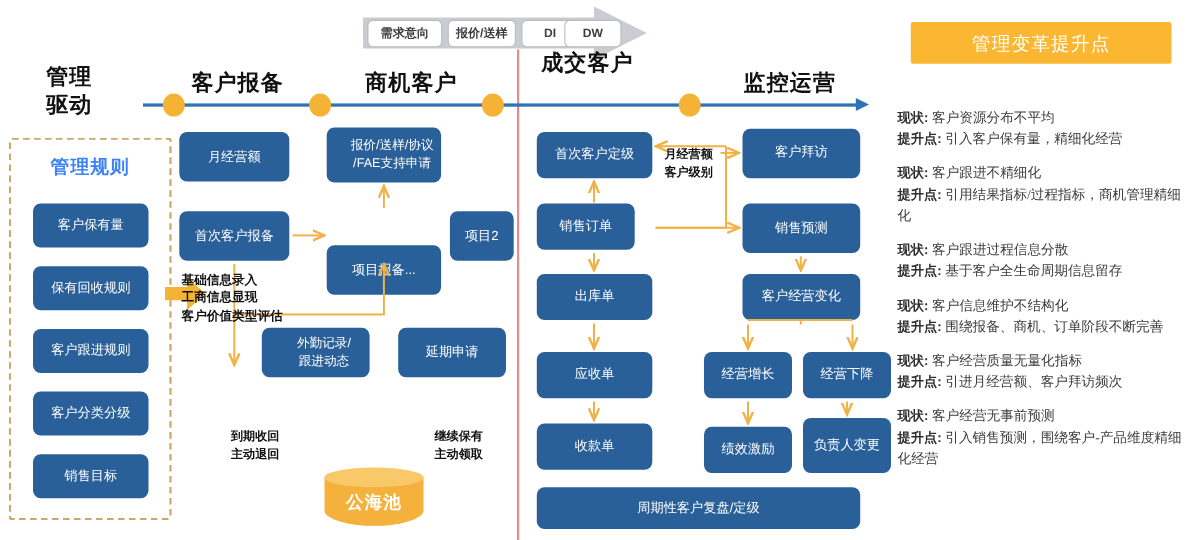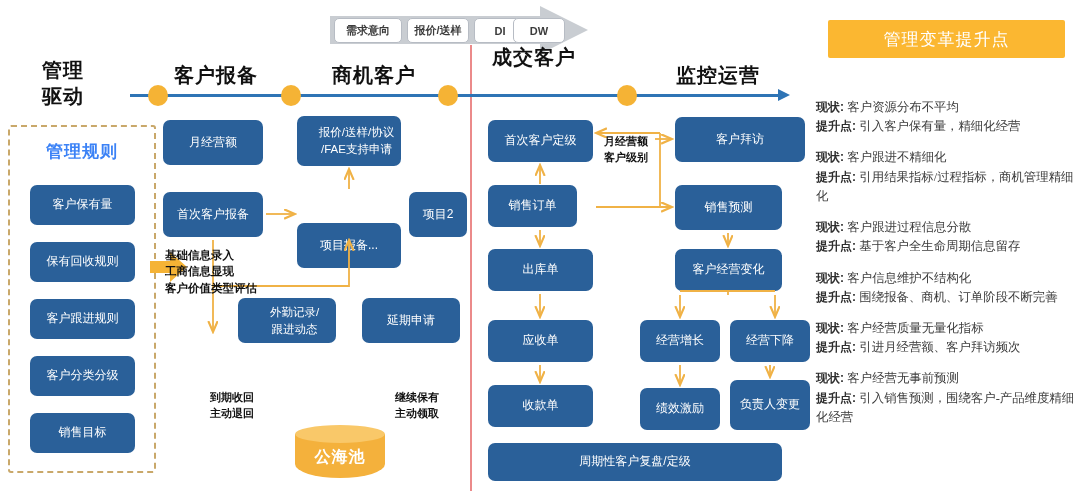--- a/index.html
+++ b/index.html
@@ -176,21 +176,21 @@
 跟进动态</div>
   <div class="node" style="left:362px;top:298px;width:98px;height:45px;">延期申请</div>
 
   <div class="node" style="left:488px;top:120px;width:105px;height:42px;">首次客户定级</div>
   <div class="node" style="left:488px;top:185px;width:89px;height:42px;">销售订单</div>
   <div class="node" style="left:488px;top:249px;width:105px;height:42px;">出库单</div>
   <div class="node" style="left:488px;top:320px;width:105px;height:42px;">应收单</div>
   <div class="node" style="left:488px;top:385px;width:105px;height:42px;">收款单</div>
   <div class="node" style="left:488px;top:443px;width:294px;height:38px;">周期性客户复盘/定级</div>
 
-  <div class="node" style="left:675px;top:117px;width:130px;height:45px;">客户拜访</div>
+  <div class="node" style="left:675px;top:117px;width:107px;height:45px;font-family:Liberation Mono, monospace;">客户拜访</div>
   <div class="node" style="left:675px;top:185px;width:107px;height:45px;">销售预测</div>
   <div class="node" style="left:675px;top:249px;width:107px;height:42px;">客户经营变化</div>
   <div class="node" style="left:640px;top:320px;width:80px;height:42px;">经营增长</div>
   <div class="node" style="left:730px;top:320px;width:80px;height:42px;">经营下降</div>
   <div class="node" style="left:640px;top:388px;width:80px;height:42px;">绩效激励</div>
   <div class="node" style="left:730px;top:380px;width:80px;height:50px;">负责人变更</div>
 
   <svg class="conn" xmlns="http://www.w3.org/2000/svg">
     <defs>
       <marker id="ar" markerWidth="7" markerHeight="7" refX="5.5" refY="3" orient="auto">

